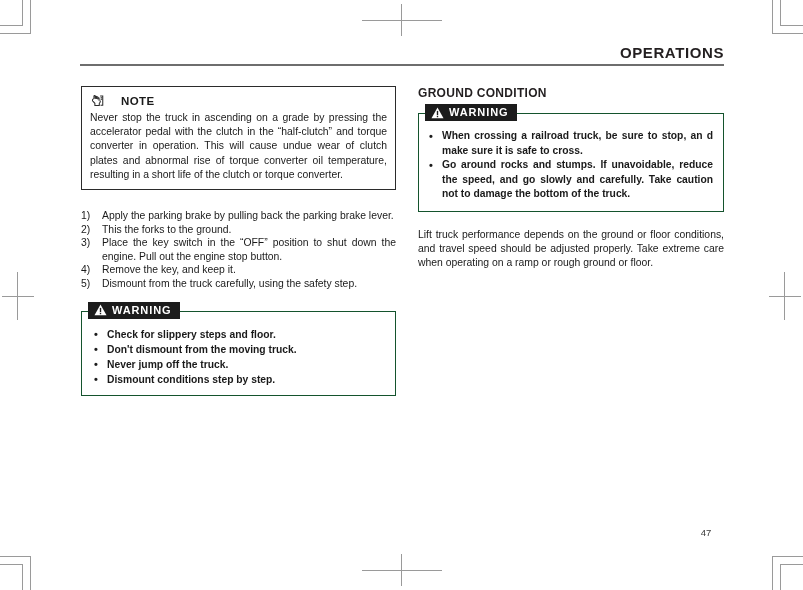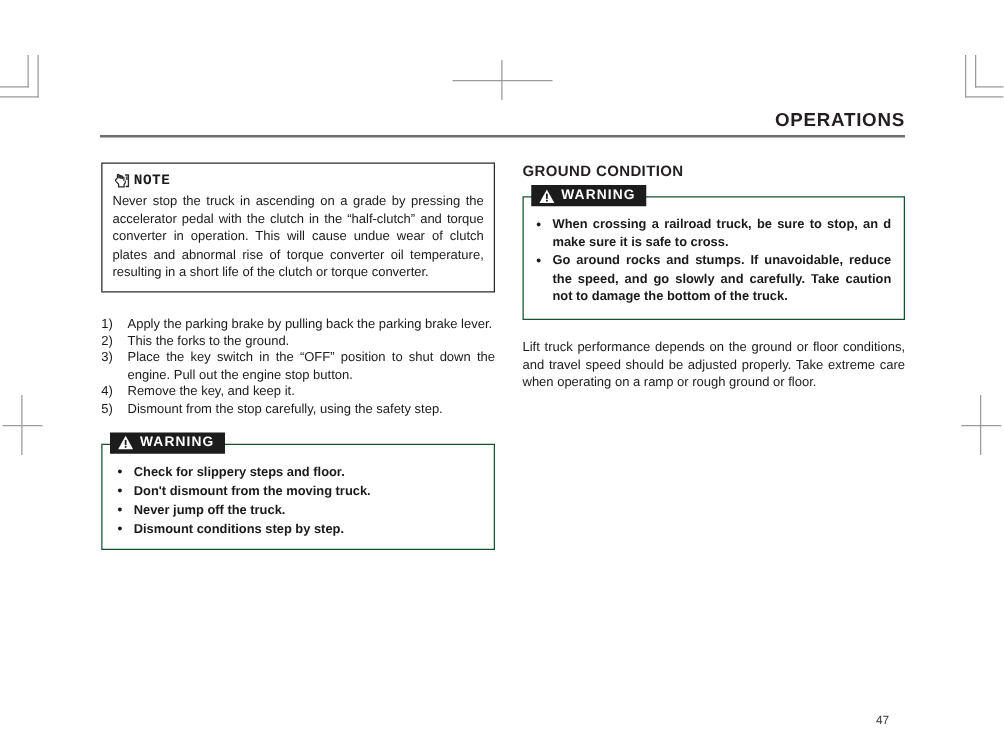--- a/index.html
+++ b/index.html
@@ -23,21 +23,21 @@
   .regmark .v { width: 1px; }
 
   
   .corner { position: absolute; }
   .corner span { position: absolute; background: #9a9a9a; }
 
   
   #page {
     position: absolute;
     left: 0; top: 0;
-    width: 803px; height: 494px; margin-top: 44px;
+    width: 803px; height: 494px;
   }
 
   
   #header {
     position: absolute;
     left: 80px;
     top: 44px;
     width: 644px;
   }
   #header .title {
@@ -72,23 +72,22 @@
   
   .note-box {
     border: 1px solid #2b2b2b;
     padding: 6px 8px 7px 8px;
     box-sizing: border-box;
     width: 100%;
   }
   .note-head {
     display: flex;
     align-items: center;
-    gap: 2px;
+    gap: 16px;
     margin-bottom: 3px;
-    font-family: Liberation Mono, monospace;
   }
   .note-icon {
     width: 15px;
     height: 15px;
     flex: 0 0 auto;
     display: block;
   }
   .note-title {
     font-size: 11.5px;
     font-weight: bold;
@@ -313,21 +312,21 @@
         <li>
           <span class="num">3)</span>
           <span class="txt">Place the key switch in the “OFF” position to shut down the engine. Pull out the engine stop button.</span>
         </li>
         <li>
           <span class="num">4)</span>
           <span class="txt">Remove the key, and keep it.</span>
         </li>
         <li>
           <span class="num">5)</span>
-          <span class="txt">Dismount from the stop carefully, using the safety step.</span>
+          <span class="txt">Dismount from the truck carefully, using the safety step.</span>
         </li>
       </ul>
     </div>
 
     <div style="margin-top:20px;">
       <div class="warn-box left-warn">
         <div class="warn-bar">
           <svg class="warn-tri" viewBox="0 0 14 13">
             <path d="M7 0.6 L13.5 12.3 L0.5 12.3 Z" fill="#ffffff"></path>
             <rect x="6.25" y="4.2" width="1.5" height="4.6" fill="#1c1c1c"></rect>

